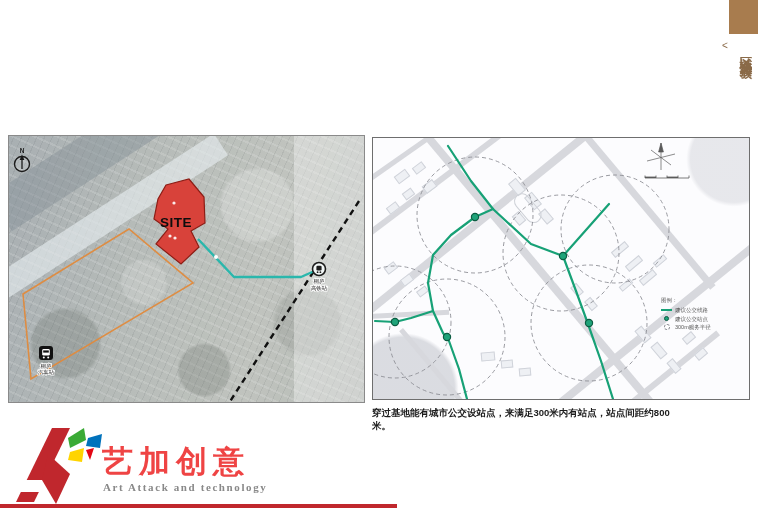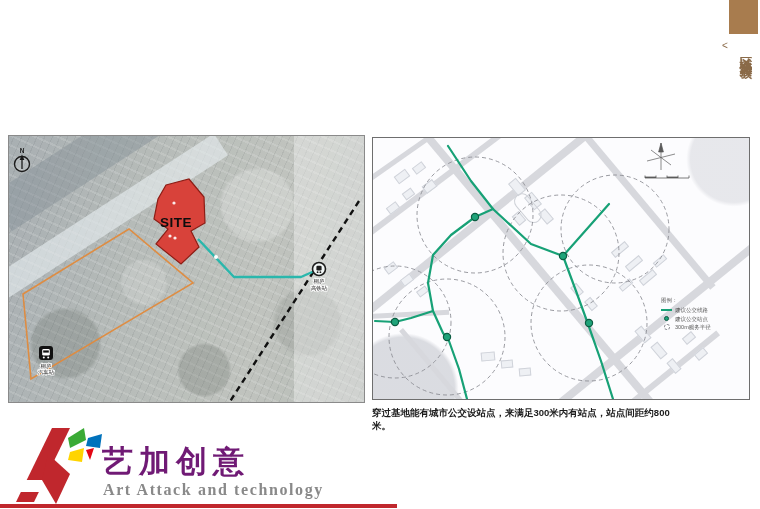--- a/index.html
+++ b/index.html
@@ -49,23 +49,23 @@
   .sym-dot  { display:inline-block; width:5px; height:5px; border-radius:50%; background:#1fa379; border:1px solid #0c5c42; margin-left:3px; margin-right:3px;}
   .sym-circ { display:inline-block; width:6px; height:6px; border-radius:50%; border:1px dashed #8f9096; margin-left:3px; margin-right:2px; background:#fff;}
 
   
   .cap { position:absolute; font-size:9.5px; font-weight:bold; color:#1c1c1c; line-height:1.4; }
   .cap-left  { left:10px;  top:408px; width:346px; }
   .cap-right { left:372px; top:406px; width:302px; }
 
   
   .logo-a { position:absolute; left:12px; top:424px; }
-  .logo-cn { position:absolute; left:102px; top:441px; font-size:31px; font-weight:bold; color:#701a75;
+  .logo-cn { position:absolute; left:102px; top:441px; font-size:31px; font-weight:bold; color:#ef4444;
              letter-spacing:6px; font-family:"Liberation Serif", serif; }
-  .logo-en { position:absolute; left:103px; top:481px; font-size:16px; font-weight:bold; color:#898989;
+  .logo-en { position:absolute; left:103px; top:481px; font-size:11px; font-weight:bold; color:#898989;
              letter-spacing:1.6px; font-family:"Liberation Serif", serif; }
   .logo-rule { position:absolute; left:0; top:504px; width:397px; height:3.5px; background:#c0272d; }
 
   svg text { font-family:"Liberation Sans", sans-serif; }
 </style>
 </head>
 <body>
 
 <div id="page">
 

